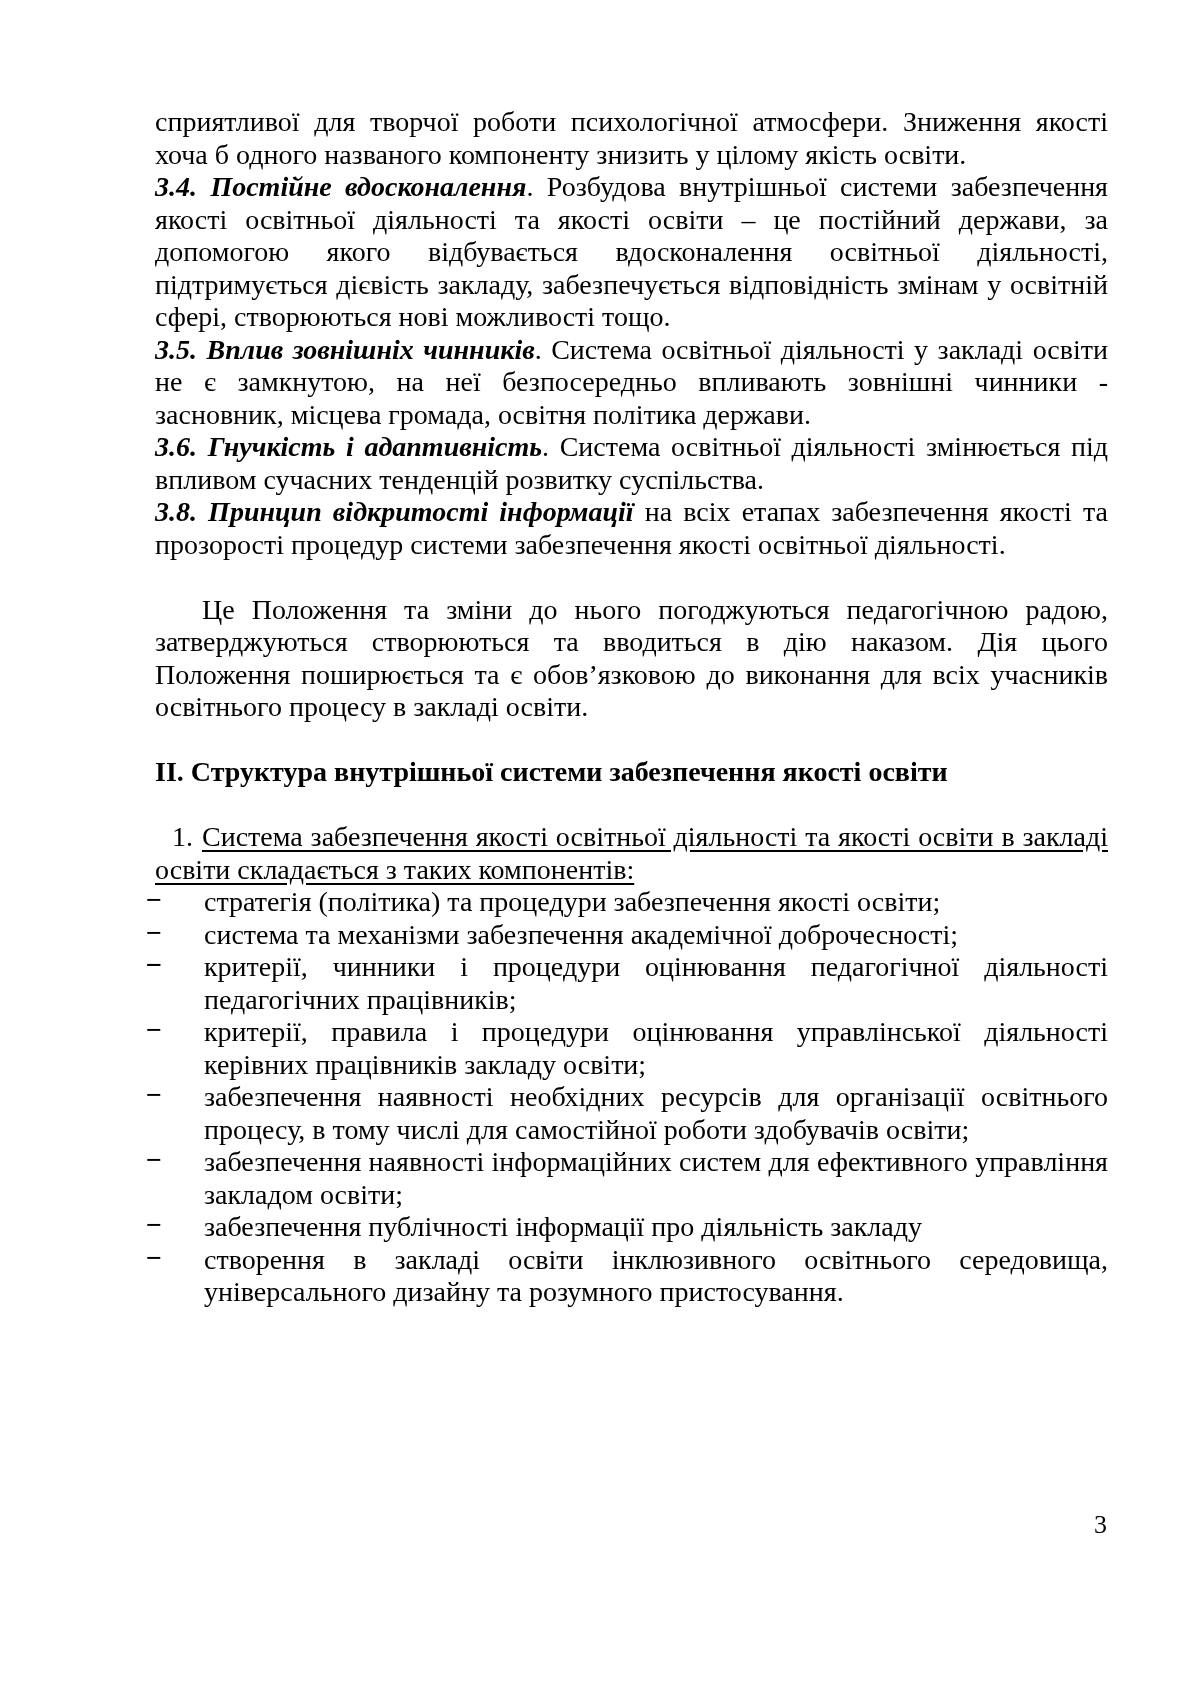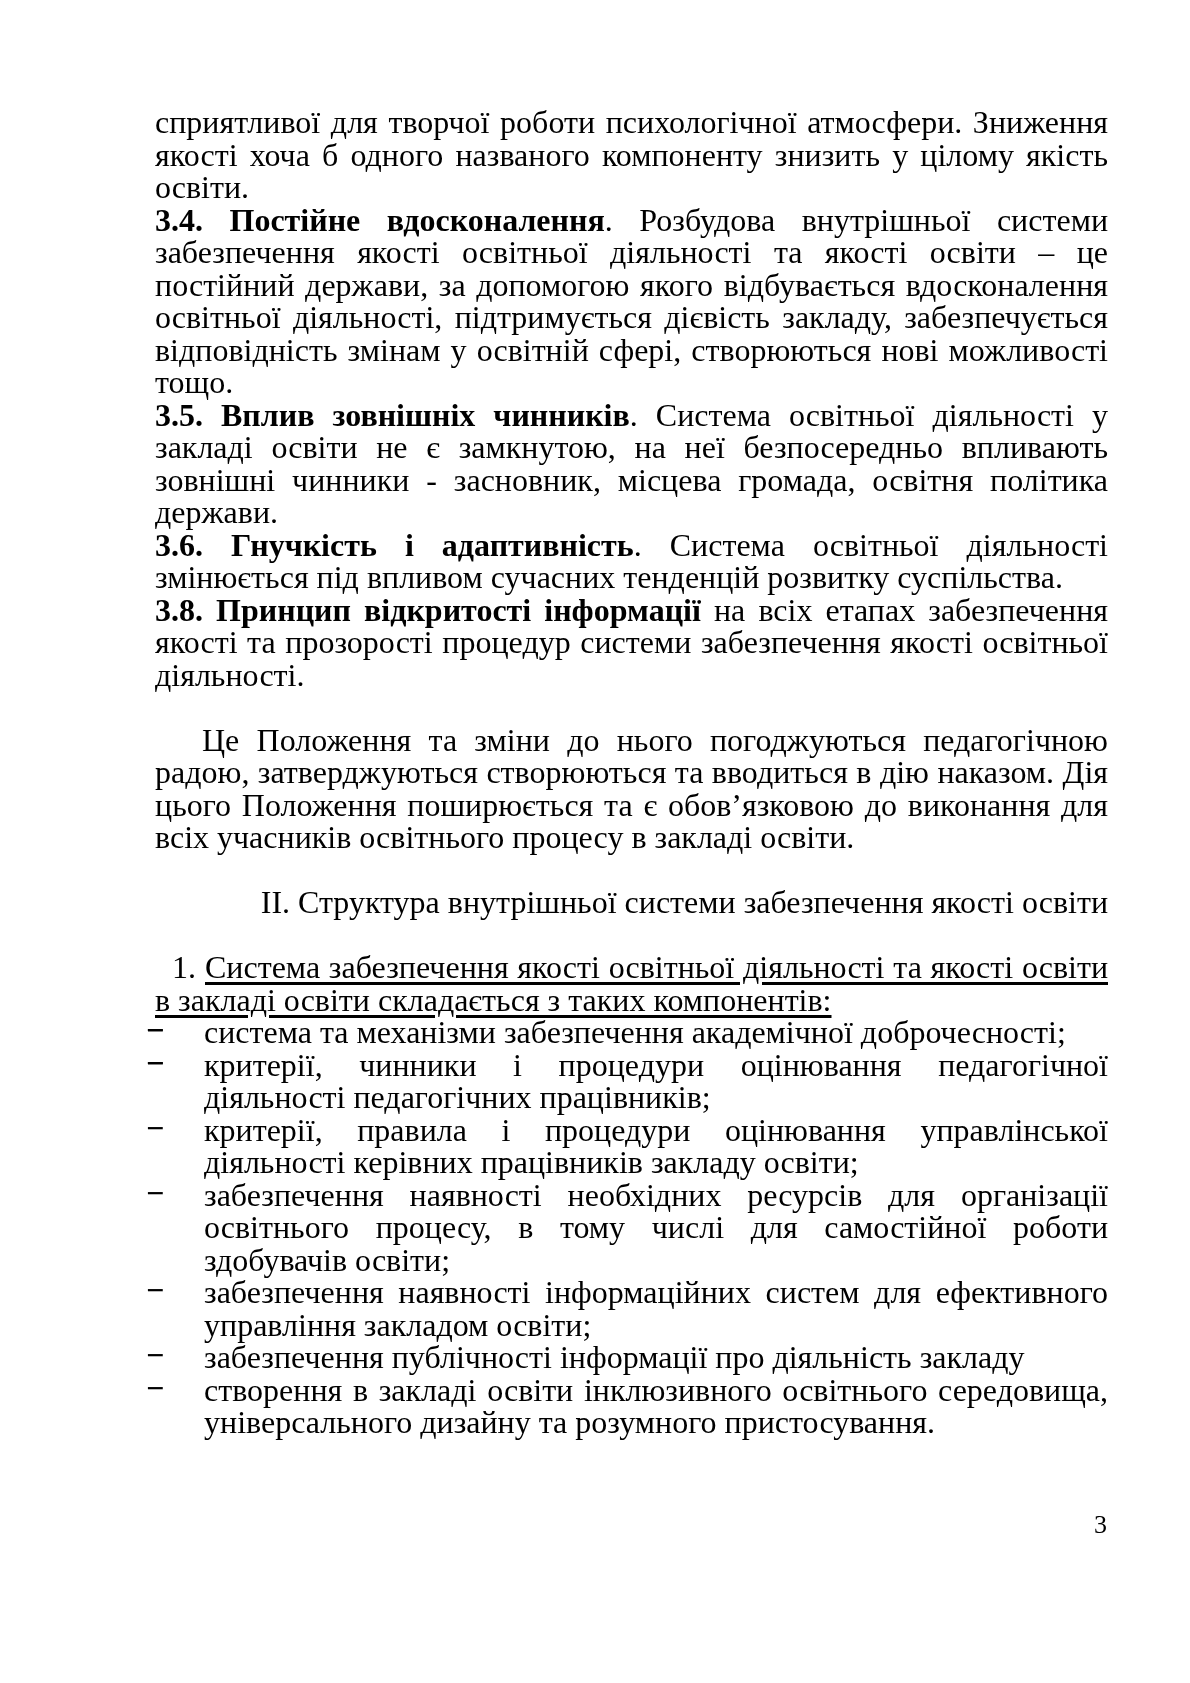--- a/index.html
+++ b/index.html
@@ -18,36 +18,37 @@
   .page {
     position: absolute;
     inset: 0;
     background: #ffffff;
   }
   .content {
     position: absolute;
     left: 155px;
     top: 106px;
     width: 953px;
-    font-size: 32px;
+    font-size: 28px;
     line-height: 32.5px;
     text-align: justify;
   }
   p { margin: 0; padding: 0; }
   .lead {
     font-weight: bold;
+    font-style: italic;
   }
   .indent { text-indent: 47px; }
   .intro { text-indent: 17px; }
   .intro .intro-num { margin-right: 9px; }
   .intro u { text-underline-offset: 4px; }
   .blank-line { height: 32.5px; }
   .heading {
-    text-align: right;
-    font-weight: normal;
+    text-align: left;
+    font-weight: bold;
   }
   .list { margin: 0; }
   .li {
     position: relative;
     padding-left: 49px;
   }
   .li .dash {
     position: absolute;
     left: -9px;
     top: -2px;
@@ -84,21 +85,21 @@
 
     <div class="blank-line"></div>
 
     <p class="heading">ІІ. Структура внутрішньої системи забезпечення якості освіти</p>
 
     <div class="blank-line"></div>
 
     <p class="intro"><span class="intro-num">1.</span><u>Система забезпечення якості освітньої діяльності та якості освіти в закладі освіти складається з таких компонентів:</u></p>
 
     <div class="list">
-      <div class="li"><span class="dash">−</span></div>
+      <div class="li"><span class="dash">−</span><span>стратегія (політика) та процедури забезпечення якості освіти;</span></div>
       <div class="li"><span class="dash">−</span><span>система та механізми забезпечення академічної доброчесності;</span></div>
       <div class="li"><span class="dash">−</span></div>
       <div class="li"><span class="dash">−</span><span>критерії, чинники і процедури оцінювання педагогічної діяльності педагогічних працівників;</span></div>
       <div class="li"><span class="dash">−</span><span>критерії, правила і процедури оцінювання управлінської діяльності керівних працівників закладу освіти;</span></div>
       <div class="li"><span class="dash">−</span><span>забезпечення наявності необхідних ресурсів для організації освітнього процесу, в тому числі для самостійної роботи здобувачів освіти;</span></div>
       <div class="li"><span class="dash">−</span><span>забезпечення наявності інформаційних систем для ефективного управління закладом освіти;</span></div>
       <div class="li"><span class="dash">−</span><span>забезпечення публічності інформації про діяльність  закладу</span></div>
       <div class="li"><span class="dash">−</span><span>створення в закладі освіти інклюзивного освітнього середовища, універсального дизайну та розумного пристосування.</span></div>
     </div>
 

